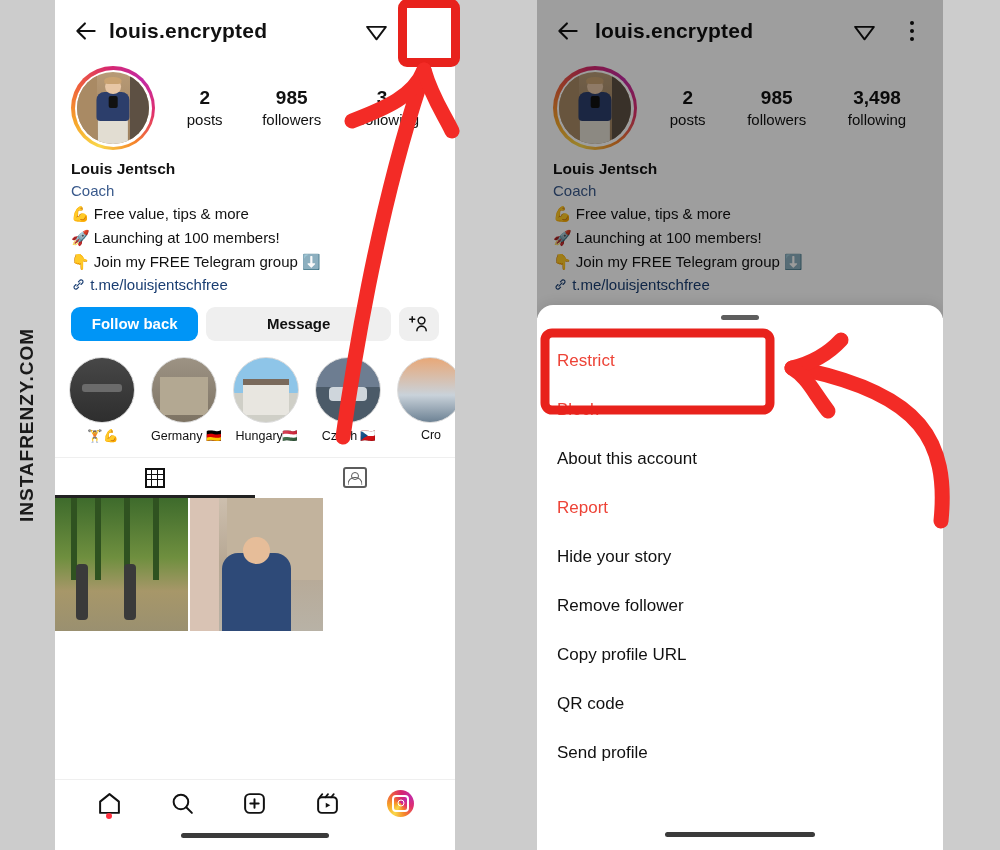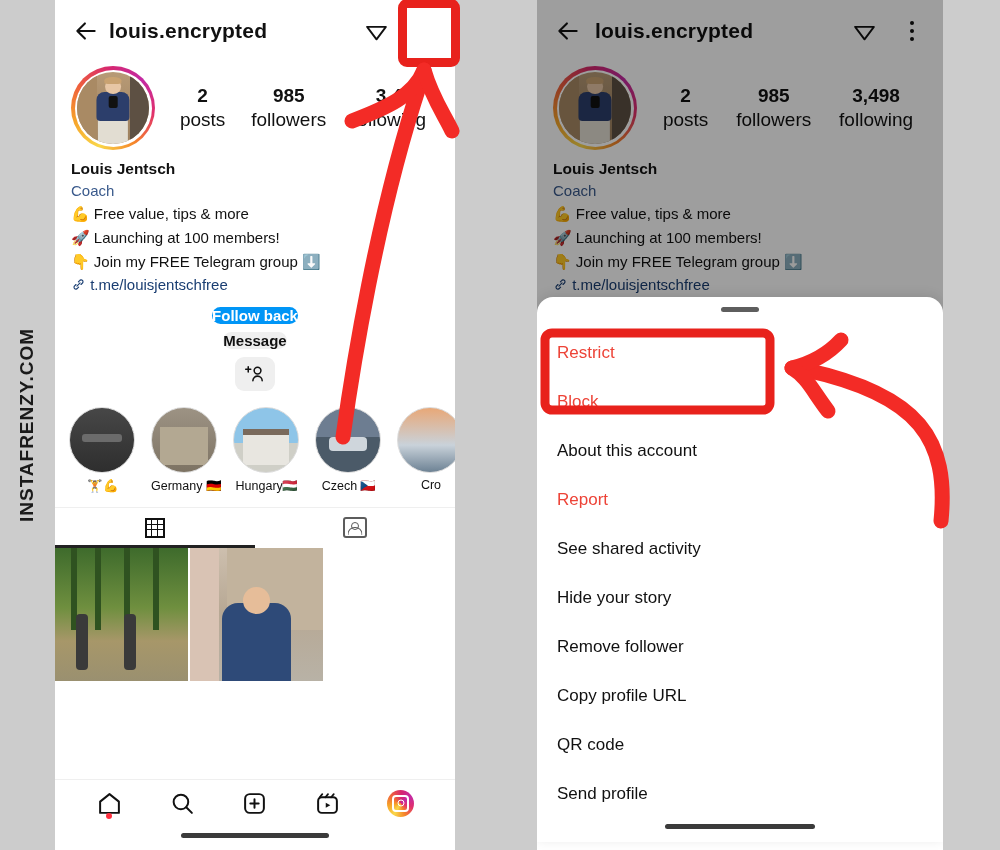--- a/index.html
+++ b/index.html
@@ -53,31 +53,31 @@
   .av-door-r{position:absolute;right:0;top:0;width:26%;height:100%;background:#5d5043;}
   .av-head{position:absolute;left:50%;top:10%;width:22%;height:20%;border-radius:50%;background:#e7c6a5;transform:translateX(-50%);}
   .av-hair{position:absolute;left:50%;top:7%;width:24%;height:10%;border-radius:45% 45% 20% 20%;background:#c9a271;transform:translateX(-50%);}
   .av-torso{position:absolute;left:50%;top:28%;width:46%;height:40%;background:#2c3e6b;border-radius:8px 8px 4px 4px;transform:translateX(-50%);}
   .av-phone{position:absolute;left:50%;top:34%;width:12%;height:16%;background:#111;border-radius:2px;transform:translateX(-50%);}
   .av-legs{position:absolute;left:50%;top:67%;width:42%;height:33%;background:#e2ddd2;transform:translateX(-50%);}
 
   .stats{flex:1;display:flex;align-items:center;justify-content:space-around;padding-left:12px;}
   .stat{text-align:center;}
   .stat .num{font-size:19px;font-weight:bold;color:#111;line-height:1.25;}
-  .stat .lbl{font-size:19px;color:#111;line-height:1.3;}
+  .stat .lbl{font-size:15px;color:#111;line-height:1.3;}
 
   
   .bio{padding:8px 14px 0 16px;}
   .bio .name{font-size:15.5px;font-weight:bold;color:#111;line-height:1.45;}
   .bio .cat{font-size:15px;color:#3a5a8c;line-height:1.45;}
   .bio .line{font-size:15px;color:#111;line-height:1.58;white-space:nowrap;}
   .bio .link{font-size:15px;color:#1a3e72;line-height:1.55;}
 
   
-  .actions{display:flex;gap:8px;padding:10px 16px 4px 16px;align-items:center;flex-direction:column;}
+  .actions{display:flex;gap:8px;padding:10px 16px 4px 16px;align-items:flex-start;}
   .btn{height:34px;border-radius:9px;display:flex;align-items:center;justify-content:center;font-size:15px;font-weight:bold;box-sizing:border-box;}
   .btn-follow{flex:1;background:#0095f6;color:#fff;}
   .btn-msg{flex:1.45;background:#efefef;color:#111;}
   .btn-add{width:40px;background:#efefef;color:#111;}
 
   
   .highlights{display:flex;gap:14px;padding:12px 14px 0 14px;overflow:hidden;}
   .hl{width:68px;flex:none;text-align:center;}
   .hl-circ{width:66px;height:66px;border-radius:50%;border:1px solid #dcdcdc;box-sizing:border-box;overflow:hidden;position:relative;}
   .hl-cap{font-size:12.5px;color:#111;margin-top:5px;white-space:nowrap;}
@@ -120,21 +120,21 @@
   .navrow{display:flex;align-items:center;justify-content:space-around;height:46px;padding:0 18px;box-sizing:border-box;}
   .navico{width:34px;height:34px;display:flex;align-items:center;justify-content:center;position:relative;}
   .reddot{position:absolute;left:50%;bottom:1px;width:6px;height:6px;border-radius:50%;background:#ff3040;transform:translateX(-50%);}
   .nav-avatar{width:27px;height:27px;border-radius:50%;background:conic-gradient(from 210deg,#f9d749,#f6a32a,#ef5f3c,#d6276f,#c32aa3,#e1306c,#f58529,#f9d749);display:flex;align-items:center;justify-content:center;}
   .nav-avatar i{width:13px;height:13px;border:2px solid #fff;border-radius:4px;display:block;position:relative;}
   .nav-avatar i:after{content:"";position:absolute;left:50%;top:50%;width:5px;height:5px;border:1.6px solid #fff;border-radius:50%;transform:translate(-50%,-50%);}
   .homebar{position:absolute;left:50%;bottom:12px;width:148px;height:5px;border-radius:3px;background:#3b3b3b;transform:translateX(-50%);}
 
   
   .sheet{
-    position:absolute;left:0;bottom:8px;width:100%;height:545px;
+    position:absolute;left:0;bottom:0;width:100%;height:545px;
     background:#fff;border-radius:16px 16px 0 0;z-index:60;
     box-shadow:0 -2px 12px rgba(0,0,0,.10);
   }
   .handle{width:38px;height:5px;border-radius:3px;background:#5e5e5e;margin:10px auto 0 auto;}
   .menu{padding:16px 20px 0 20px;}
   .menu-item{font-size:17px;line-height:1;padding:16px 0;color:#111;}
   .menu-item.danger{color:#ed4337;}
   .sheet .homebar{bottom:13px;width:150px;}
 
   
@@ -407,21 +407,20 @@
 
     <div class="dim"></div>
 
     <div class="sheet">
       <div class="handle"></div>
       <div class="menu">
         <div class="menu-item danger">Restrict</div>
         <div class="menu-item danger">Block</div>
         <div class="menu-item">About this account</div>
         <div class="menu-item danger">Report</div>
-        <div class="menu-item">See shared activity</div>
         <div class="menu-item">Hide your story</div>
         <div class="menu-item">Remove follower</div>
         <div class="menu-item">Copy profile URL</div>
         <div class="menu-item">QR code</div>
         <div class="menu-item">Send profile</div>
       </div>
       <div class="homebar"></div>
     </div>
   </div>
 

